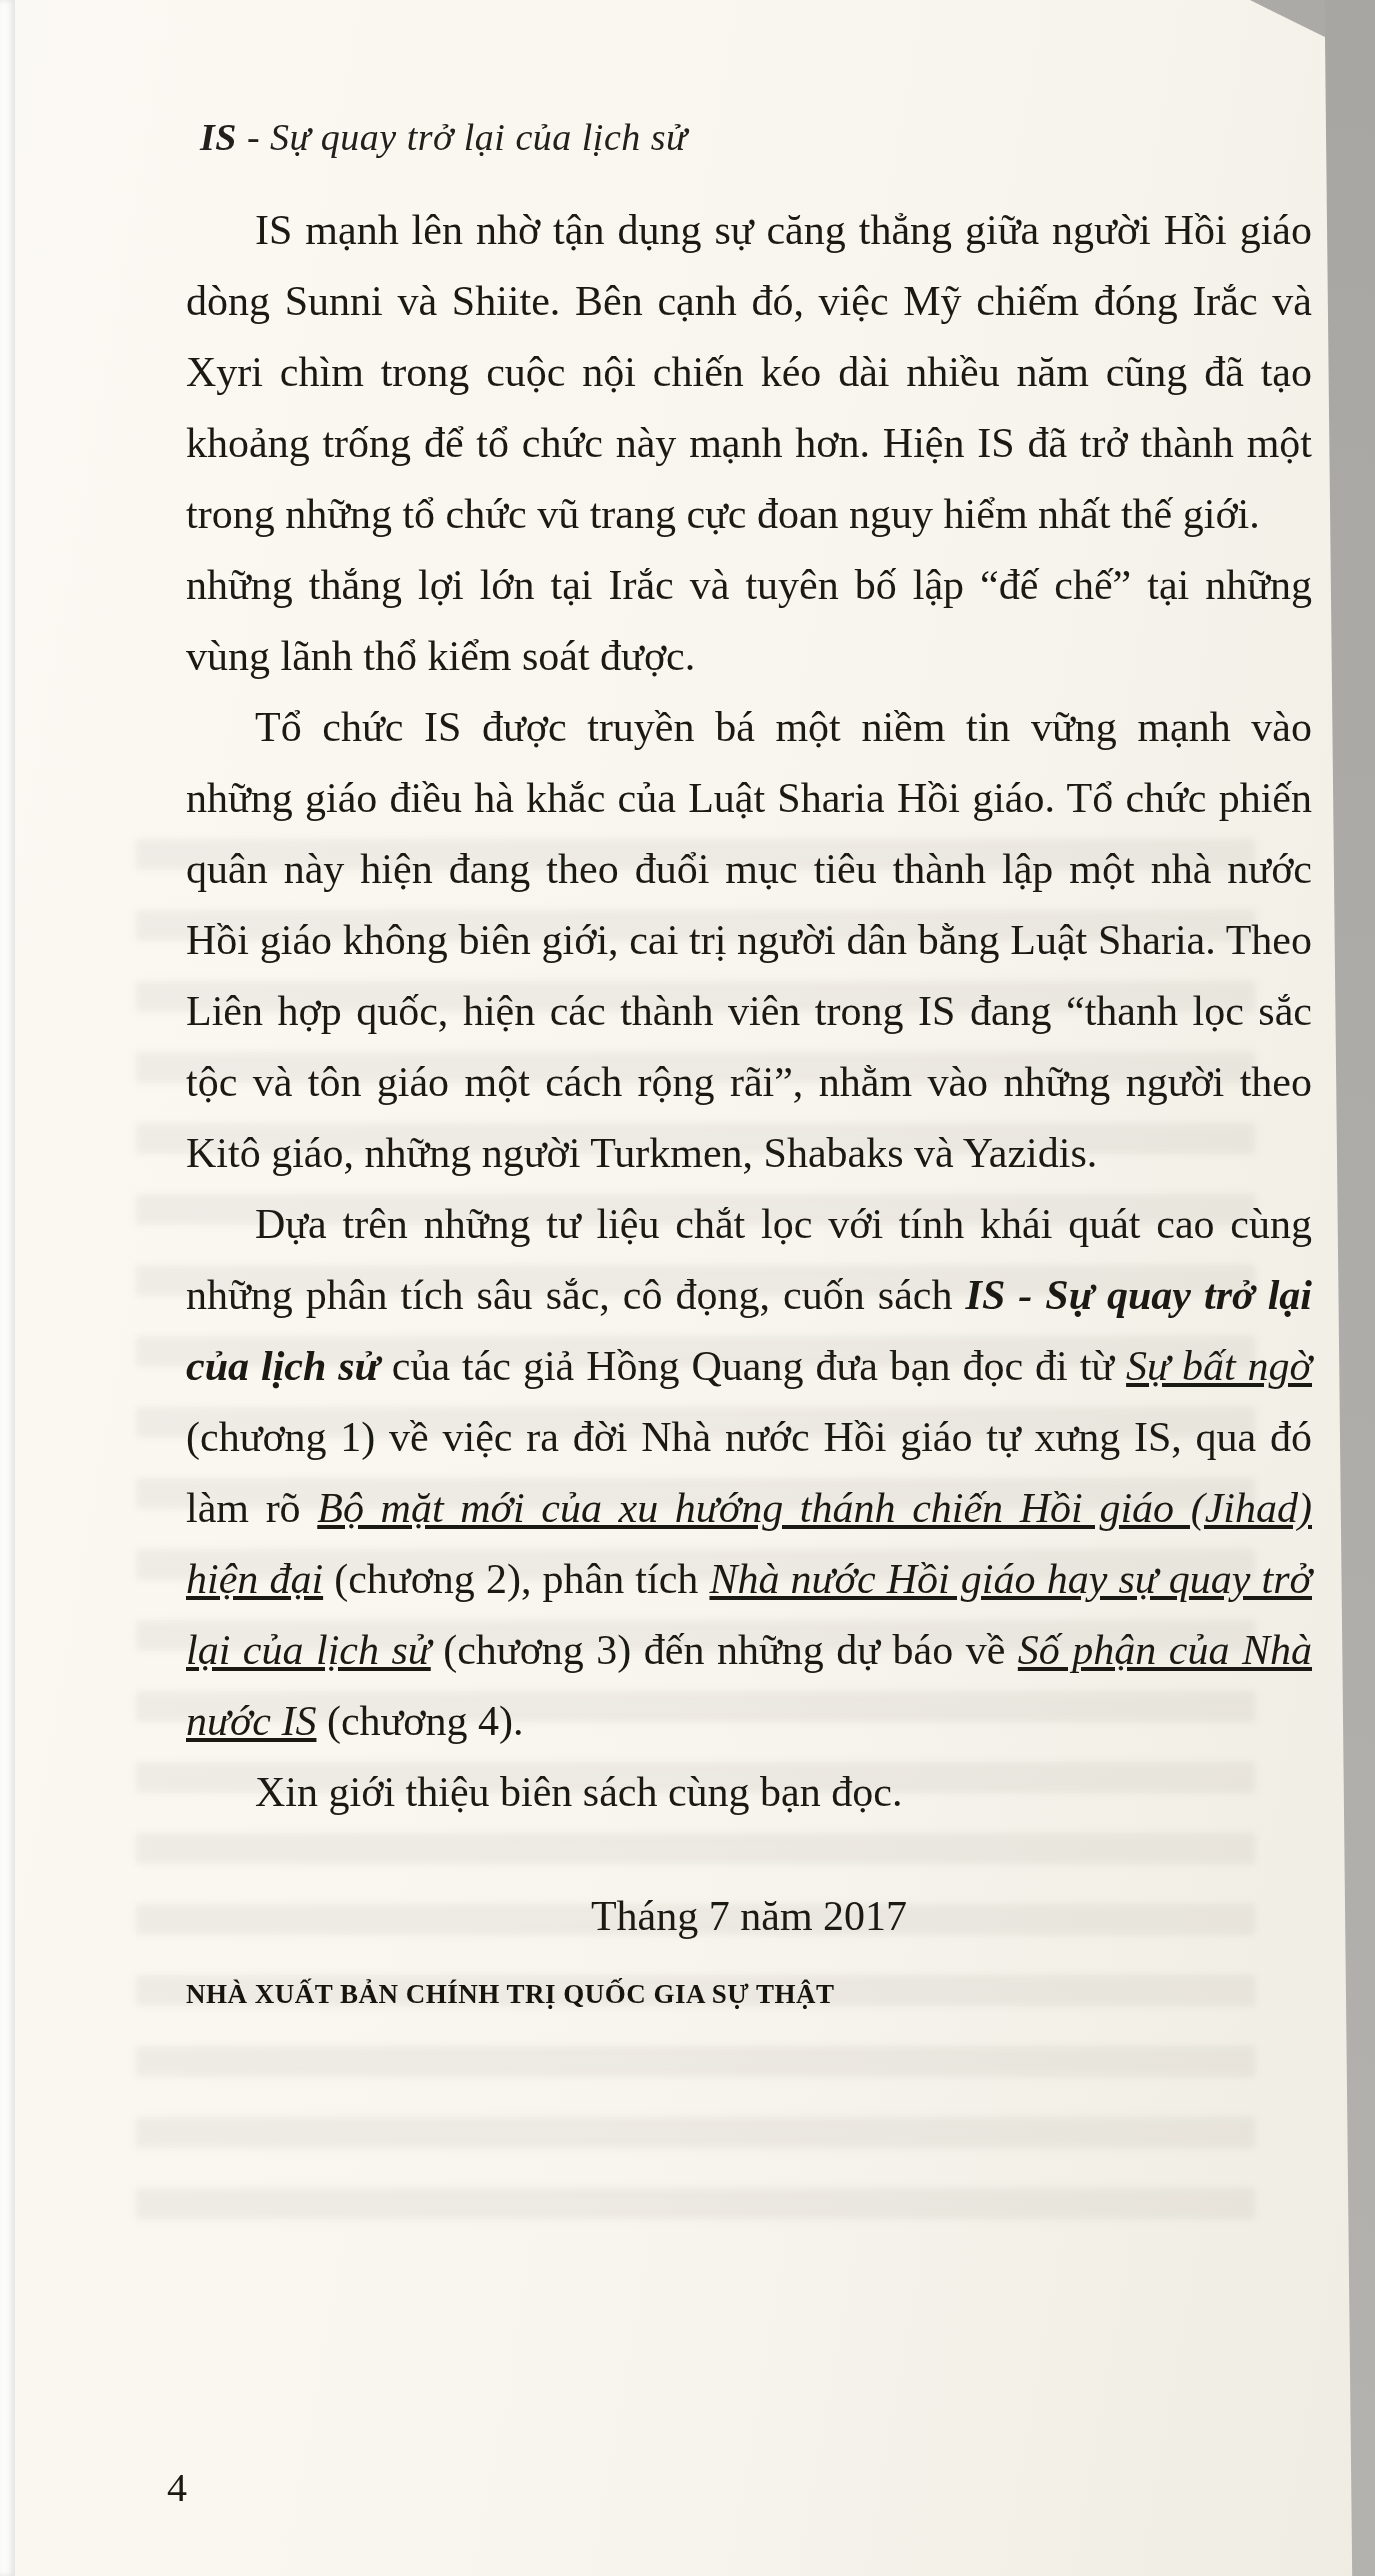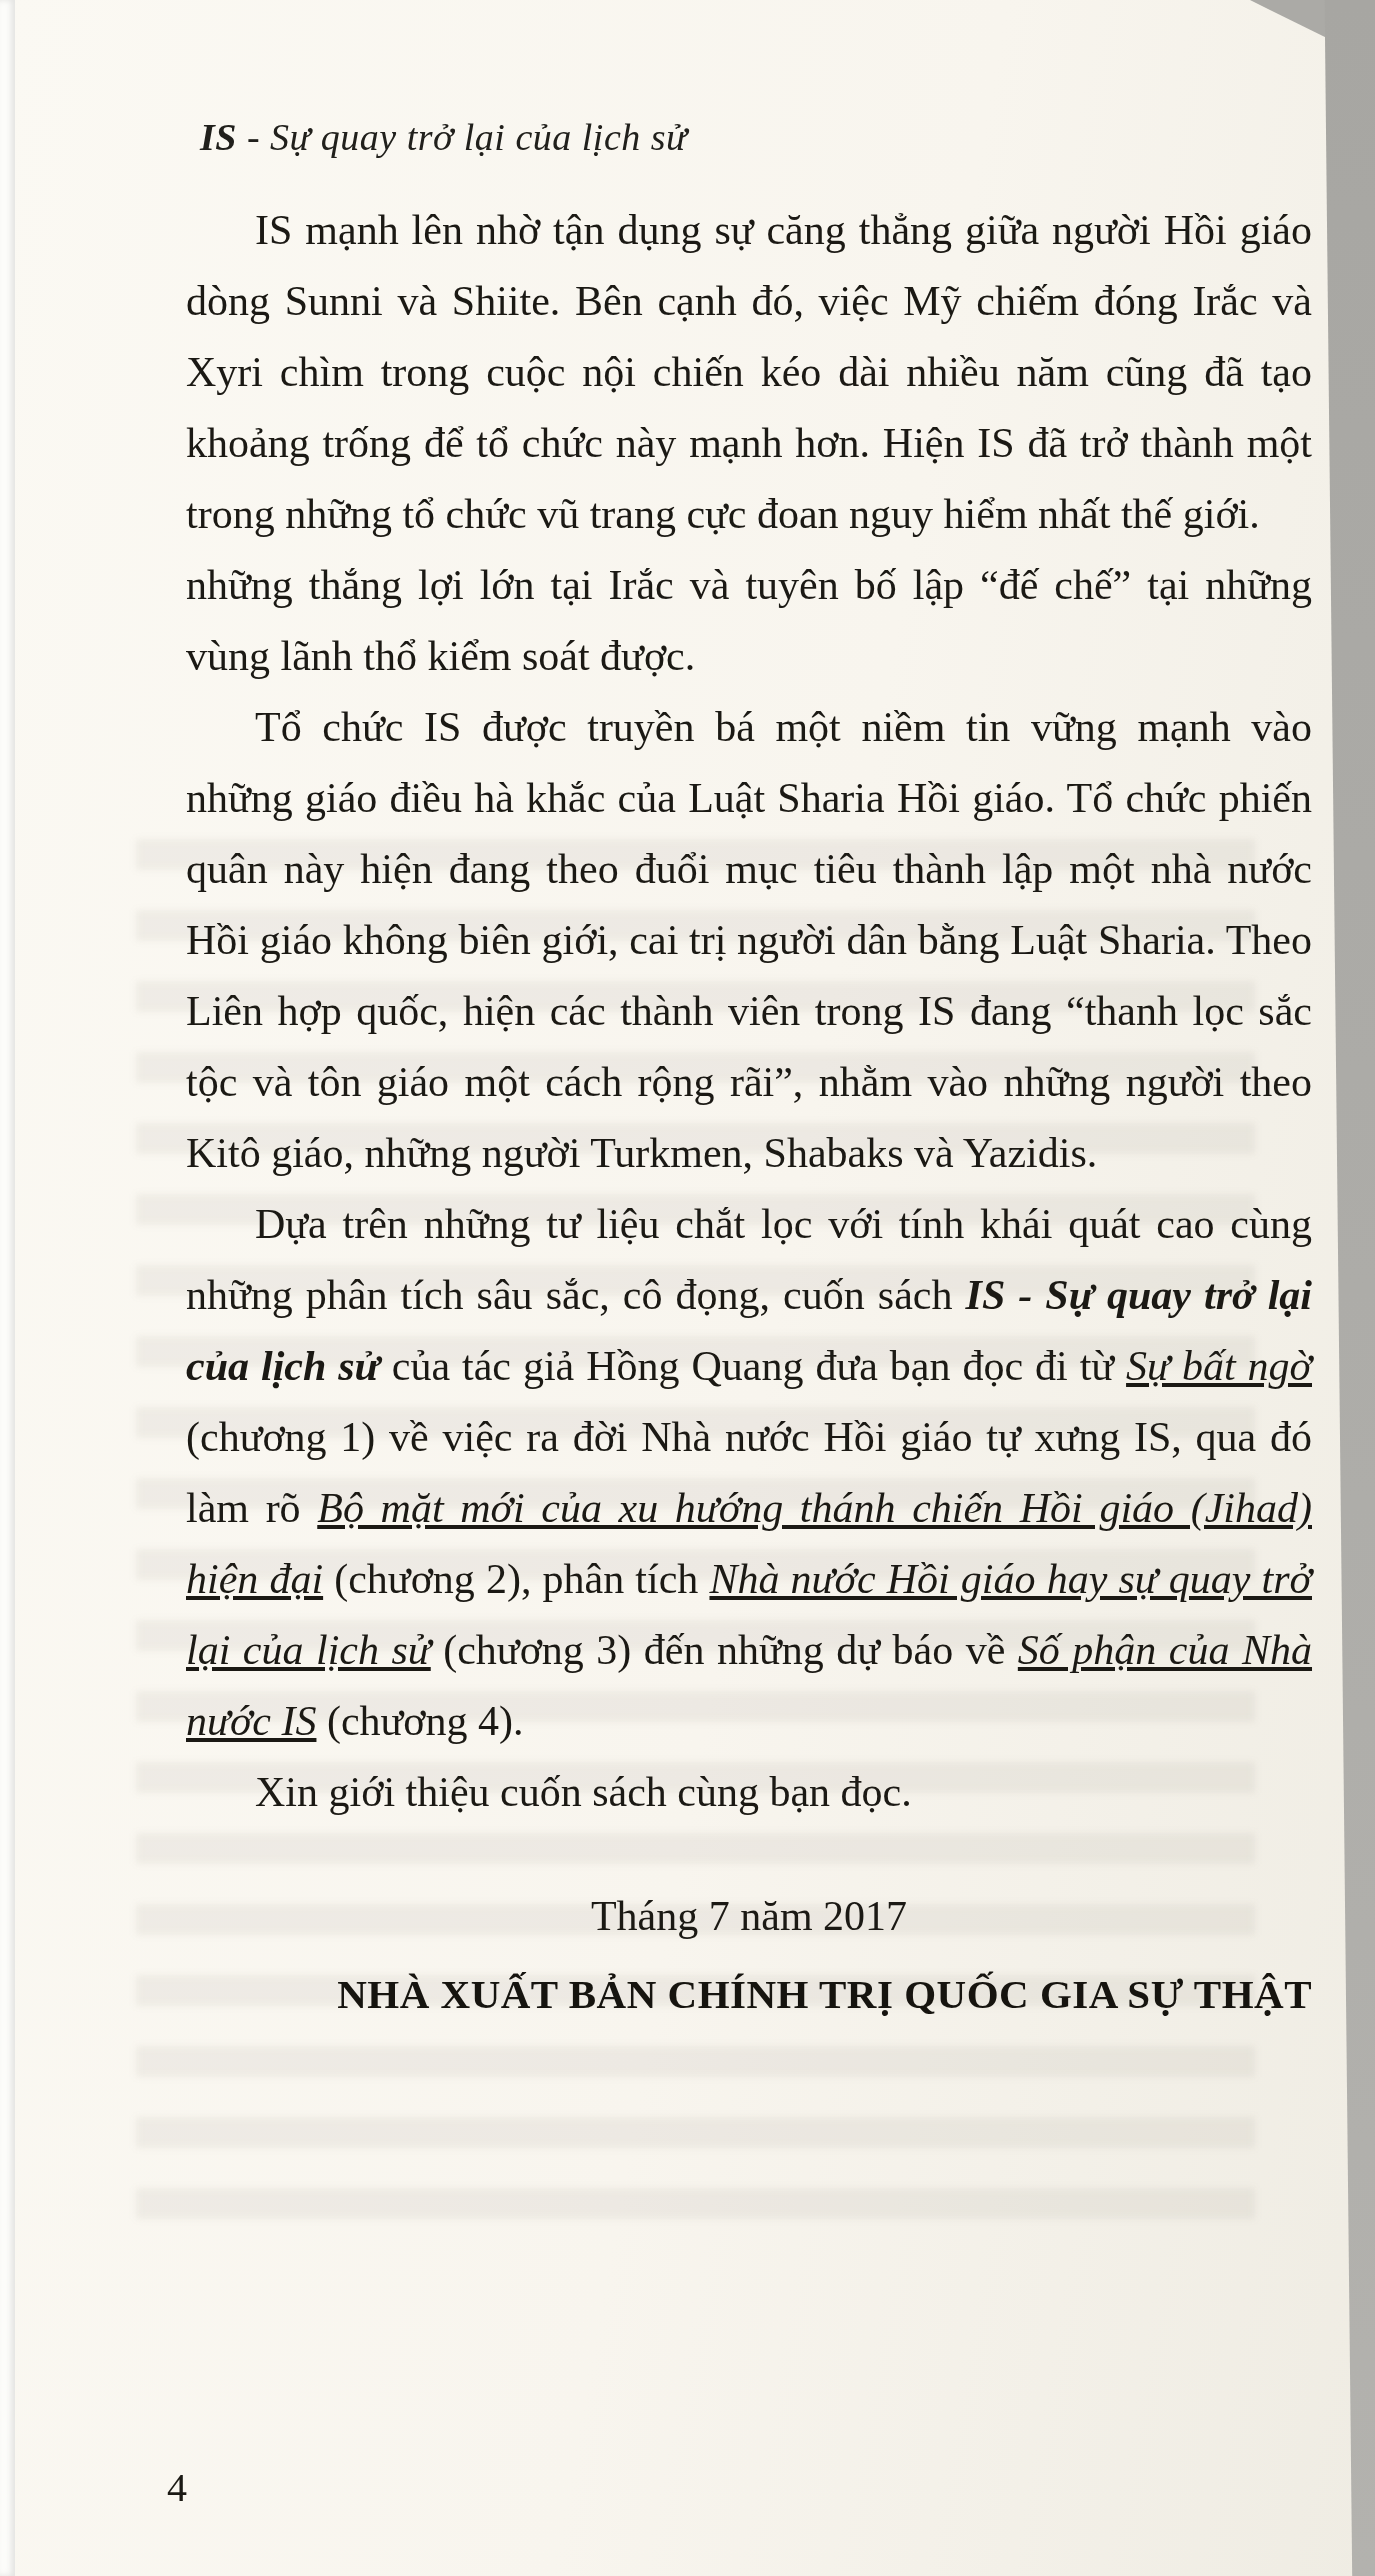--- a/index.html
+++ b/index.html
@@ -77,23 +77,23 @@
   .para.no-indent { text-indent: 0; }
   .bold-italic { font-weight: bold; font-style: italic; }
   .italic { font-style: italic; text-decoration: underline; }
   .date-line {
     margin: 53px 0 0 0;
     text-align: center;
     text-indent: 0;
   }
   .publisher-line {
     margin: 7.3px 0 0 0;
-    text-align: right;
+    text-align: left;
     font-weight: bold;
-    font-size: 41px;
+    font-size: 27px;
     letter-spacing: 0.5px;
     text-indent: 0;
     color: #16140f;
   }
   .page-number {
     position: absolute;
     left: 167px; bottom: 65px;
     font-size: 40px;
     color: #1b1914;
     z-index: 2;
@@ -108,21 +108,21 @@
 
   <div class="running-header">
     <span class="hdr-is">IS</span><span> - Sự quay trở lại của lịch sử</span>
   </div>
 
   <div class="body-text">
     <p class="para">IS mạnh lên nhờ tận dụng sự căng thẳng giữa người Hồi giáo dòng Sunni và Shiite. Bên cạnh đó, việc Mỹ chiếm đóng Irắc và Xyri chìm trong cuộc nội chiến kéo dài nhiều năm cũng đã tạo khoảng trống để tổ chức này mạnh hơn. Hiện IS đã trở thành một trong những tổ chức vũ trang cực đoan nguy hiểm nhất thế giới.</p>
     <p class="para no-indent">những thắng lợi lớn tại Irắc và tuyên bố lập “đế chế” tại những vùng lãnh thổ kiểm soát được.</p>
     <p class="para">Tổ chức IS được truyền bá một niềm tin vững mạnh vào những giáo điều hà khắc của Luật Sharia Hồi giáo. Tổ chức phiến quân này hiện đang theo đuổi mục tiêu thành lập một nhà nước Hồi giáo không biên giới, cai trị người dân bằng Luật Sharia. Theo Liên hợp quốc, hiện các thành viên trong IS đang “thanh lọc sắc tộc và tôn giáo một cách rộng rãi”, nhằm vào những người theo Kitô giáo, những người Turkmen, Shabaks và Yazidis.</p>
     <p class="para"><span>Dựa trên những tư liệu chắt lọc với tính khái quát cao cùng những phân tích sâu sắc, cô đọng, cuốn sách </span><span class="bold-italic">IS - Sự quay trở lại của lịch sử</span><span> của tác giả Hồng Quang đưa bạn đọc đi từ </span><span class="italic">Sự bất ngờ</span><span> (chương 1) về việc ra đời Nhà nước Hồi giáo tự xưng IS, qua đó làm rõ </span><span class="italic">Bộ mặt mới của xu hướng thánh chiến Hồi giáo (Jihad) hiện đại</span><span> (chương 2), phân tích </span><span class="italic">Nhà nước Hồi giáo hay sự quay trở lại của lịch sử</span><span> (chương 3) đến những dự báo về </span><span class="italic">Số phận của Nhà nước IS</span><span> (chương 4).</span></p>
-    <p class="para">Xin giới thiệu cuốn sách cùng bạn đọc.</p>
+    <p class="para">Xin giới thiệu biên sách cùng bạn đọc.</p>
     <p class="date-line">Tháng 7 năm 2017</p>
     <p class="publisher-line">NHÀ XUẤT BẢN CHÍNH TRỊ QUỐC GIA SỰ THẬT</p>
   </div>
 
   <div class="page-number">4</div>
 
   <div class="left-strip"></div>
   <div class="scan-corner"></div>
   <div class="scan-edge-right"></div>
 

